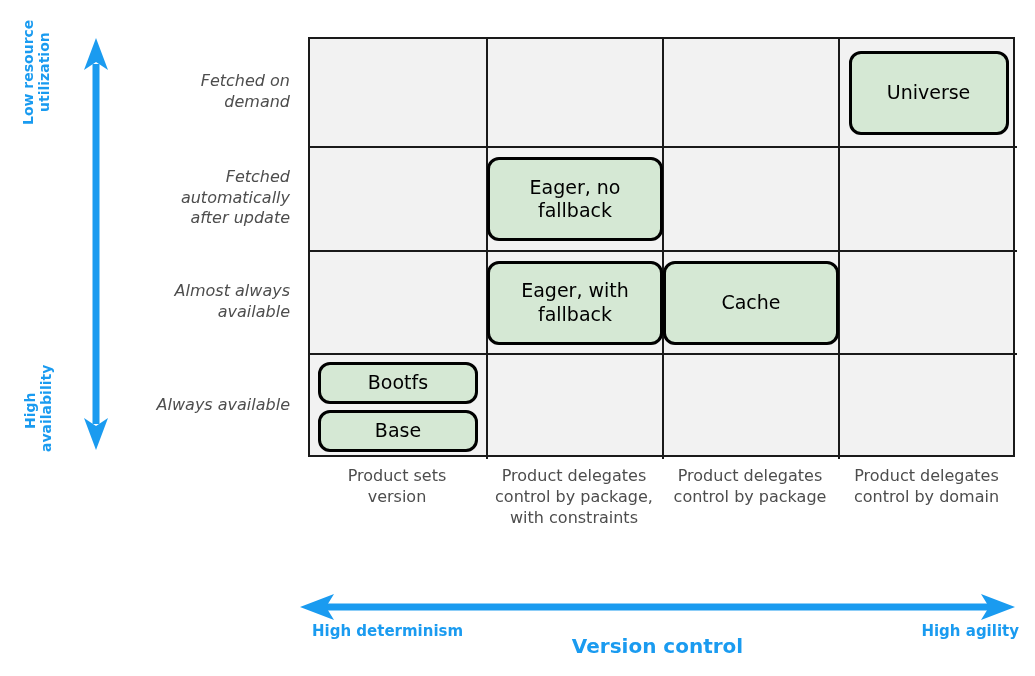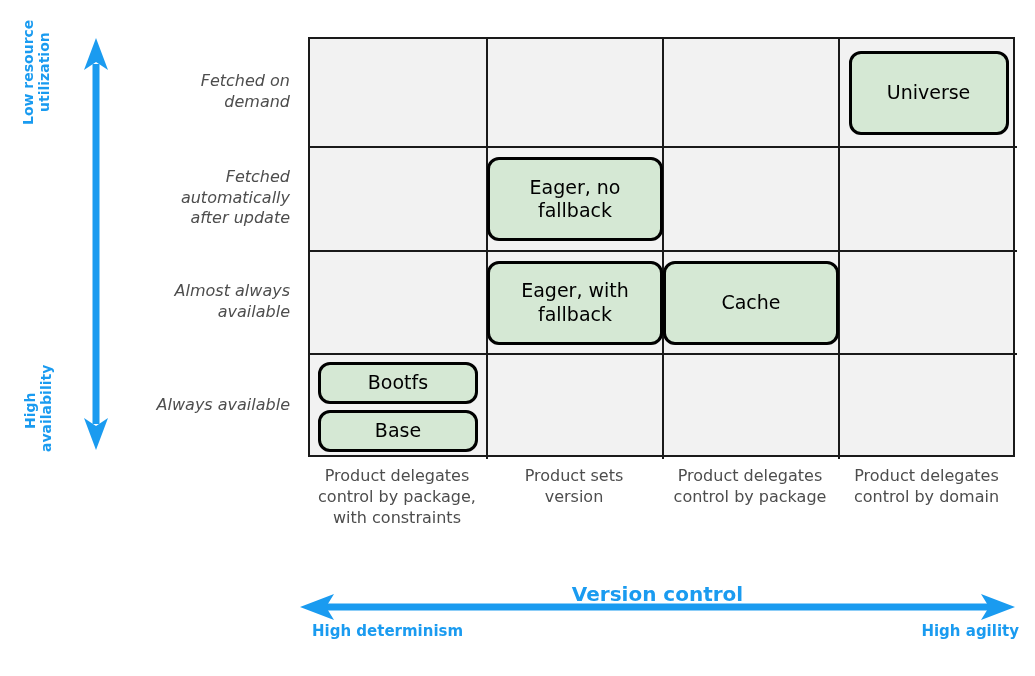--- a/index.html
+++ b/index.html
@@ -139,21 +139,21 @@
   #haxis {
     position: absolute;
     left: 300px;
     top: 592px;
     width: 715px;
     height: 30px;
   }
   #haxis-title {
     position: absolute;
     left: 300px;
-    top: 582px;
+    top: 634px;
     width: 715px;
     text-align: center;
     color: #1a9bf0;
     font-size: 20px;
     font-weight: bold;
   }
   .haxis-end {
     position: absolute;
     top: 622px;
     color: #1a9bf0;
@@ -213,22 +213,22 @@
   <div class="cell last-row">
     <div class="node short">Bootfs</div>
     <div class="node short">Base</div>
   </div>
   <div class="cell last-row"></div>
   <div class="cell last-row"></div>
   <div class="cell last-row last-col"></div>
 </div>
 
 <div id="col-labels">
+  <div class="col-label">Product sets version</div>
   <div class="col-label">Product delegates control by package, with constraints</div>
-  <div class="col-label">Product sets version</div>
   <div class="col-label">Product delegates control by package</div>
   <div class="col-label">Product delegates control by domain</div>
 </div>
 
 <svg id="haxis" viewBox="0 0 715 30" xmlns="http://www.w3.org/2000/svg">
   <line x1="26" y1="15" x2="689" y2="15" stroke="#1a9bf0" stroke-width="7"></line>
   <polygon points="0,15 34,2 26,15 34,28" fill="#1a9bf0"></polygon>
   <polygon points="715,15 681,28 689,15 681,2" fill="#1a9bf0"></polygon>
 </svg>
 

